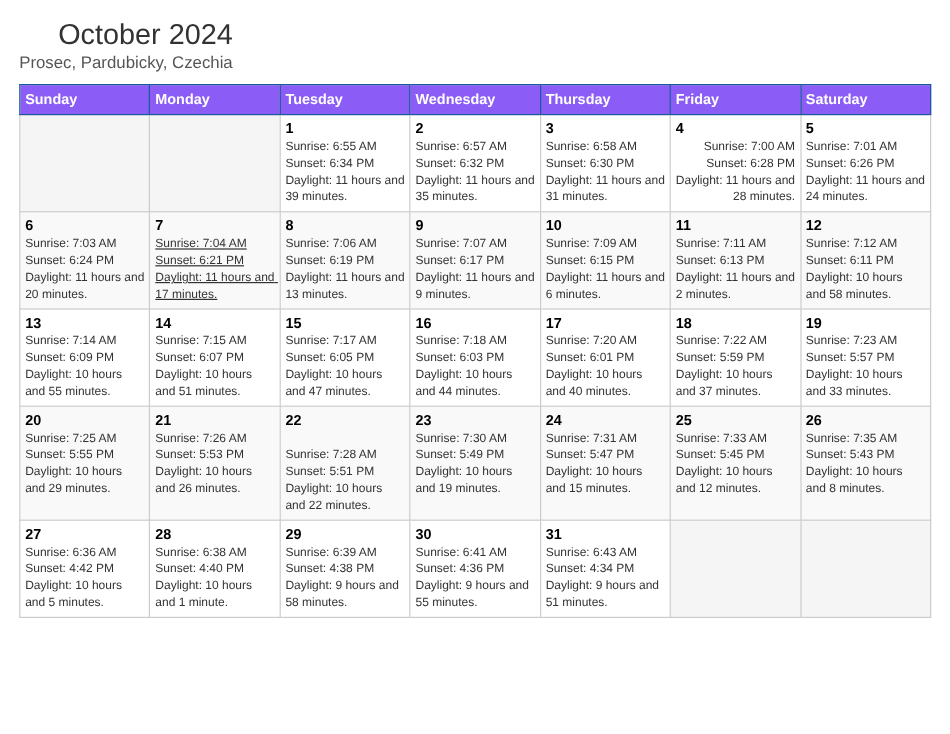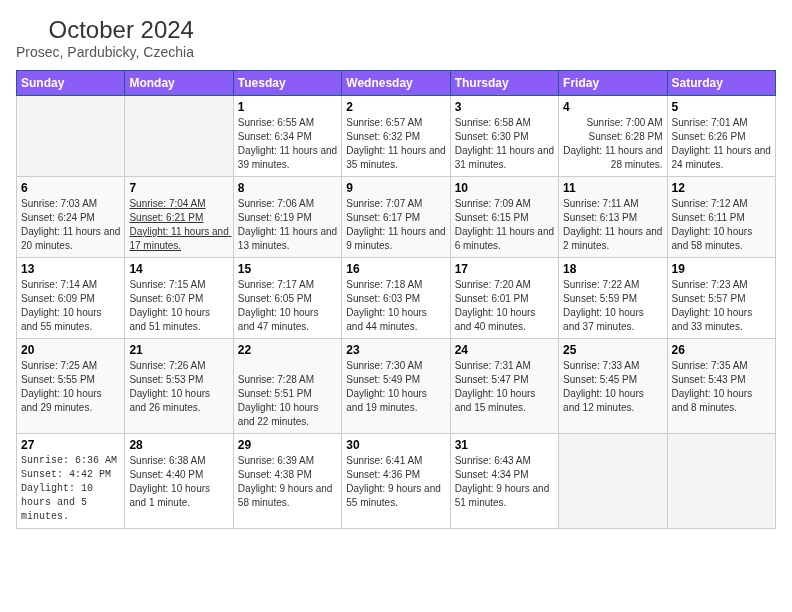--- a/index.html
+++ b/index.html
@@ -271,21 +271,21 @@
         <td>
           <span class="day-num">26</span>
           <div class="day-info" style="white-space: pre-wrap;">Sunrise: 7:35 AM
 Sunset: 5:43 PM
 Daylight: 10 hours and 8 minutes.</div>
         </td>
       </tr>
       <tr>
         <td>
           <span class="day-num">27</span>
-          <div class="day-info" style="white-space: pre-wrap; font-family: Liberation Mono, monospace;">Sunrise: 6:36 AM
+          <div class="day-info" style="white-space: pre-wrap;">Sunrise: 6:36 AM
 Sunset: 4:42 PM
 Daylight: 10 hours and 5 minutes.</div>
         </td>
         <td>
           <span class="day-num">28</span>
           <div class="day-info" style="white-space: pre-wrap;">Sunrise: 6:38 AM
 Sunset: 4:40 PM
 Daylight: 10 hours and 1 minute.</div>
         </td>
         <td>

